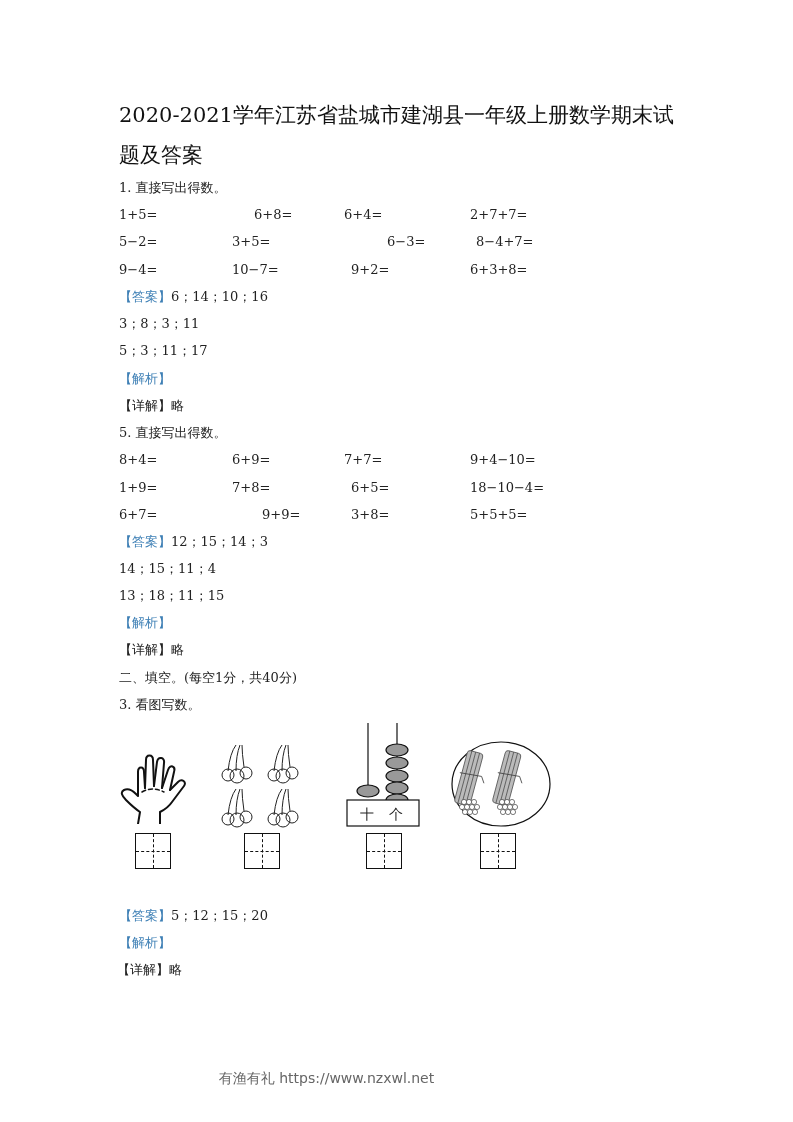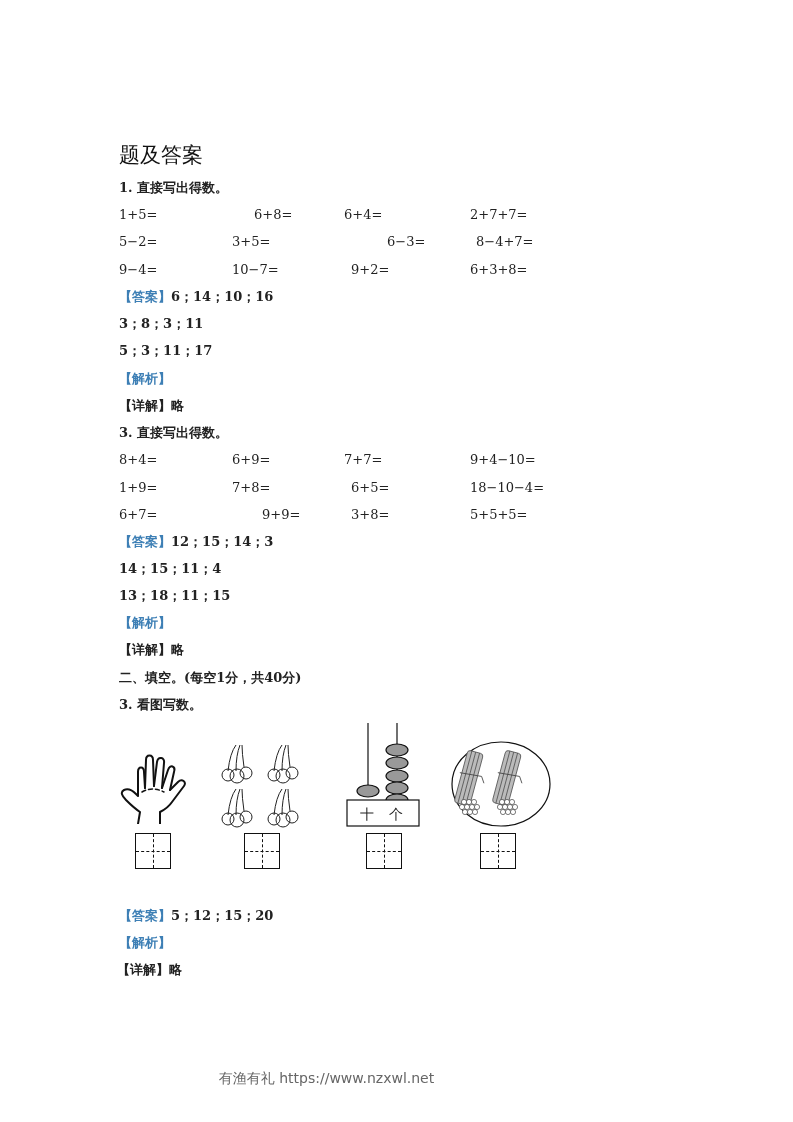--- a/index.html
+++ b/index.html
@@ -7,41 +7,41 @@
       width: 793px; height: 1122px; position: relative; overflow: hidden;
       font-family: "DejaVu Serif", "Liberation Serif", serif;
       color: #222;
     }
     .page-title {
       position: absolute; left: 119px; top: 95px; width: 570px;
       font-size: 21px; line-height: 40px; font-weight: normal; color: #111;
       margin: 0;
     }
     .line {
-      position: absolute; left: 119px; font-size: 13px; line-height: 18px; white-space: nowrap; font-weight: bold;
+      position: absolute; left: 119px; font-size: 13px; line-height: 18px; white-space: nowrap;
     }
     .eq { position: absolute; font-size: 13px; line-height: 18px; white-space: nowrap; }
     .blue { color: #3d7fb5; }
     .fig { position: absolute; }
     .wbox {
       position: absolute; width: 36px; height: 36px; border: 1.5px solid #111;
       box-sizing: border-box;
     }
     .wbox .v { position: absolute; left: 50%; top: 0; bottom: 0; border-left: 1.2px dashed #111; }
     .wbox .h { position: absolute; top: 50%; left: 0; right: 0; border-top: 1.2px dashed #111; }
     .footer {
       position: absolute; left: 0; width: 653px; top: 1070px; text-align: center;
       font-family: "DejaVu Sans", "Liberation Sans", sans-serif; font-size: 14px; color: #666;
     }
   </style>
 </head>
 <body>
 
 <h1 class="page-title">
-  <br>
+  <span>2020-2021学年江苏省盐城市建湖县一年级上册数学期末试</span><br>
   <span>题及答案</span>
 </h1>
 
 <div class="line" style="top:179px;">1. 直接写出得数。</div>
 
 <div>
   <div class="eq" style="left:119px;top:206px;">1+5=</div>
   <div class="eq" style="left:234px;top:206px;margin-left:20px;">6+8=</div>
   <div class="eq" style="left:344px;top:206px;">6+4=</div>
   <div class="eq" style="left:470px;top:206px;">2+7+7=</div>
@@ -60,21 +60,21 @@
 <div class="line" style="top:288px;">
   <span class="blue">【答案】</span><span>6；14；10；16</span>
 </div>
 <div class="line" style="top:315px;">3；8；3；11</div>
 <div class="line" style="top:342px;">5；3；11；17</div>
 <div class="line blue" style="top:370px;">【解析】</div>
 <div class="line" style="top:397px;">
   <span>【详解】</span><span>略</span>
 </div>
 
-<div class="line" style="top:424px;">3. 直接写出得数。</div>
+<div class="line" style="top:424px;">5. 直接写出得数。</div>
 
 <div>
   <div class="eq" style="left:119px;top:451px;">8+4=</div>
   <div class="eq" style="left:232px;top:451px;">6+9=</div>
   <div class="eq" style="left:344px;top:451px;">7+7=</div>
   <div class="eq" style="left:470px;top:451px;">9+4−10=</div>
 
   <div class="eq" style="left:119px;top:479px;">1+9=</div>
   <div class="eq" style="left:232px;top:479px;">7+8=</div>
   <div class="eq" style="left:351px;top:479px;">6+5=</div>

